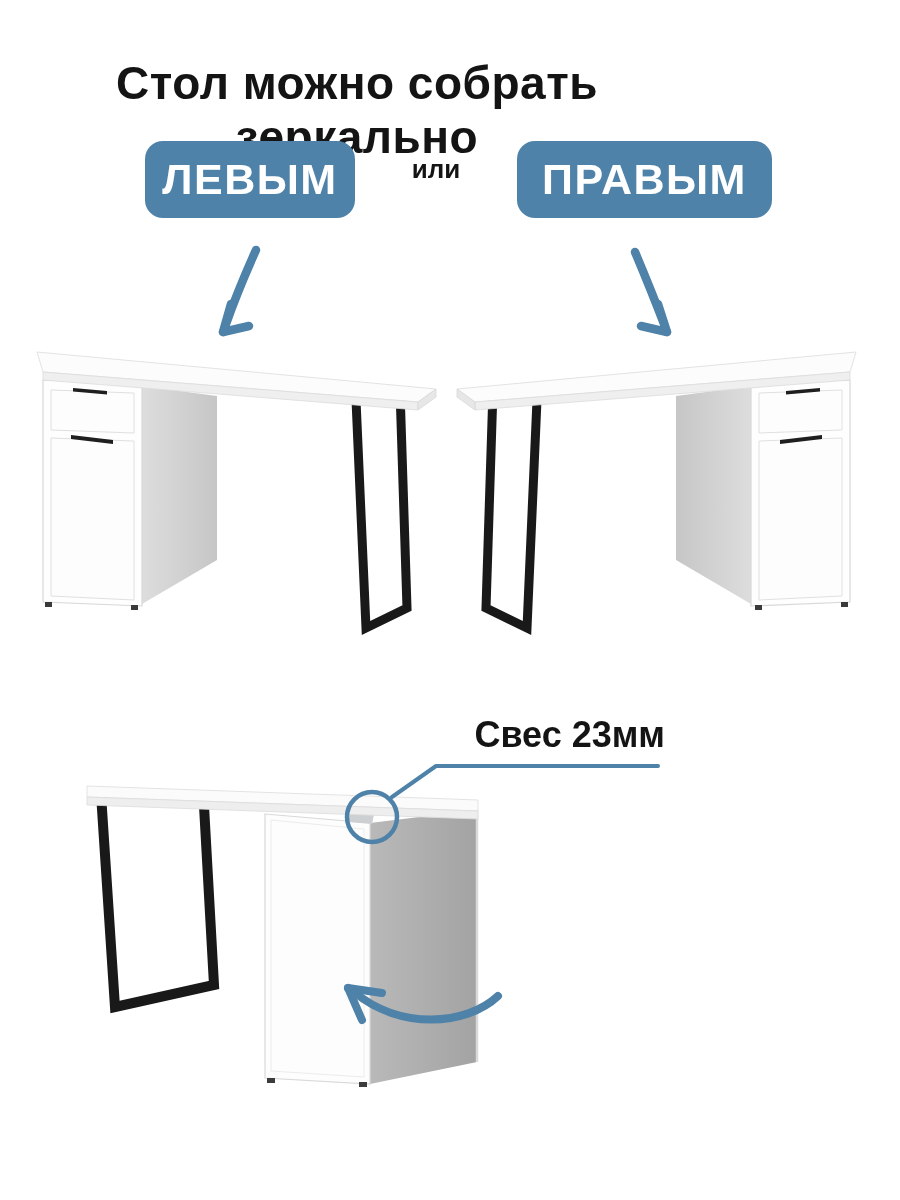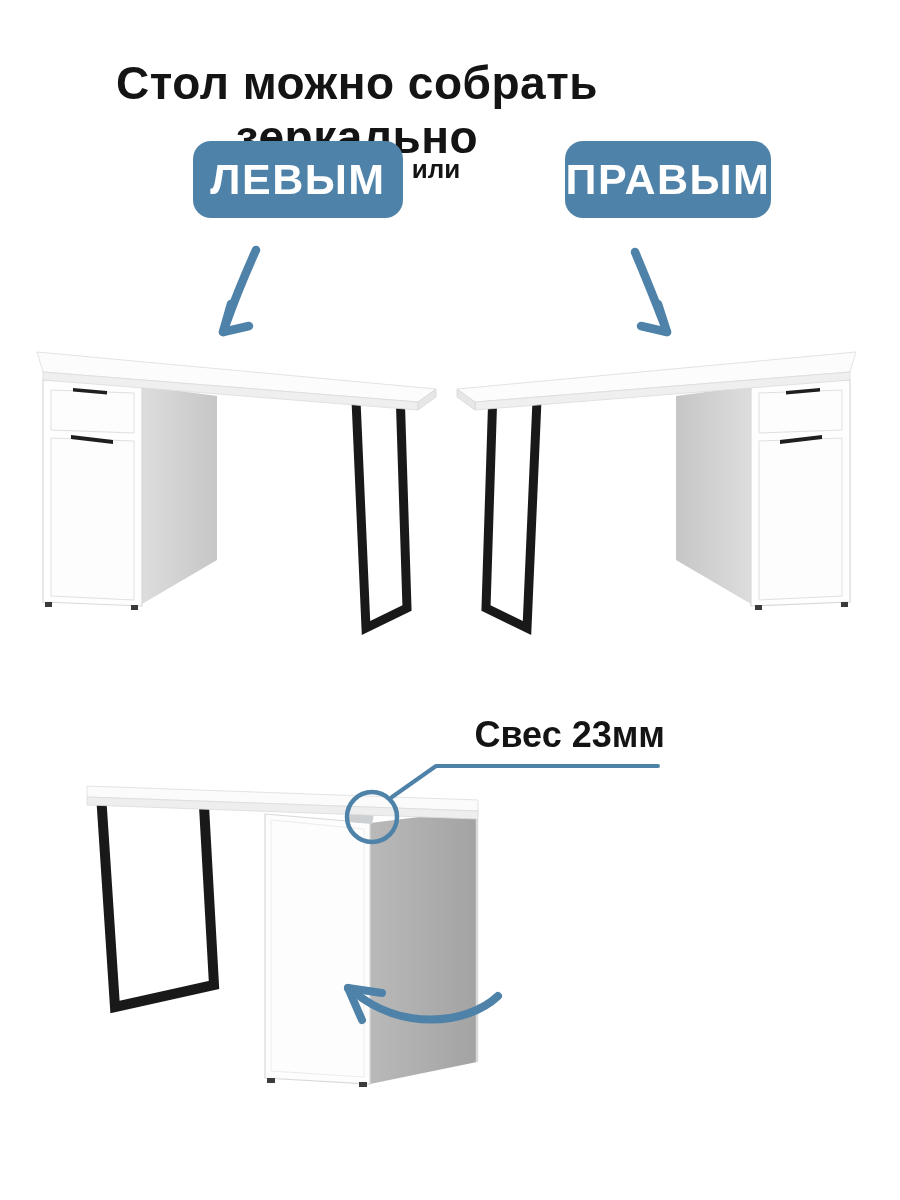--- a/index.html
+++ b/index.html
@@ -12,24 +12,24 @@
   .abs{position:absolute;}
   .page-title{
     left:0;top:56px;width:714px;text-align:center;
     font-size:46px;font-weight:700;letter-spacing:0.5px;
     color:var(--color-text,#141414);
   }
   .badge{
     top:141px;height:77px;border-radius:18px;
     background:var(--color-accent,#4e82a8);
     display:flex;align-items:center;justify-content:center;
-    color:#ffffff;font-size:43px;font-weight:700;letter-spacing:1.5px;margin-left:48px;
+    color:#ffffff;font-size:43px;font-weight:700;letter-spacing:1.5px;
   }
   .badge-left{left:145px;width:210px;}
-  .badge-right{left:517px;width:206px;}
+  .badge-right{left:517px;width:255px;}
   .or-label{
     left:386px;top:154px;width:100px;text-align:center;
     font-size:26px;font-weight:700;color:var(--color-text,#141414);
   }
   .overhang-label{
     left:435px;top:714px;width:230px;text-align:right;
     font-size:36px;font-weight:700;
   }
   .back-panel-note{
     left:515px;top:942px;

